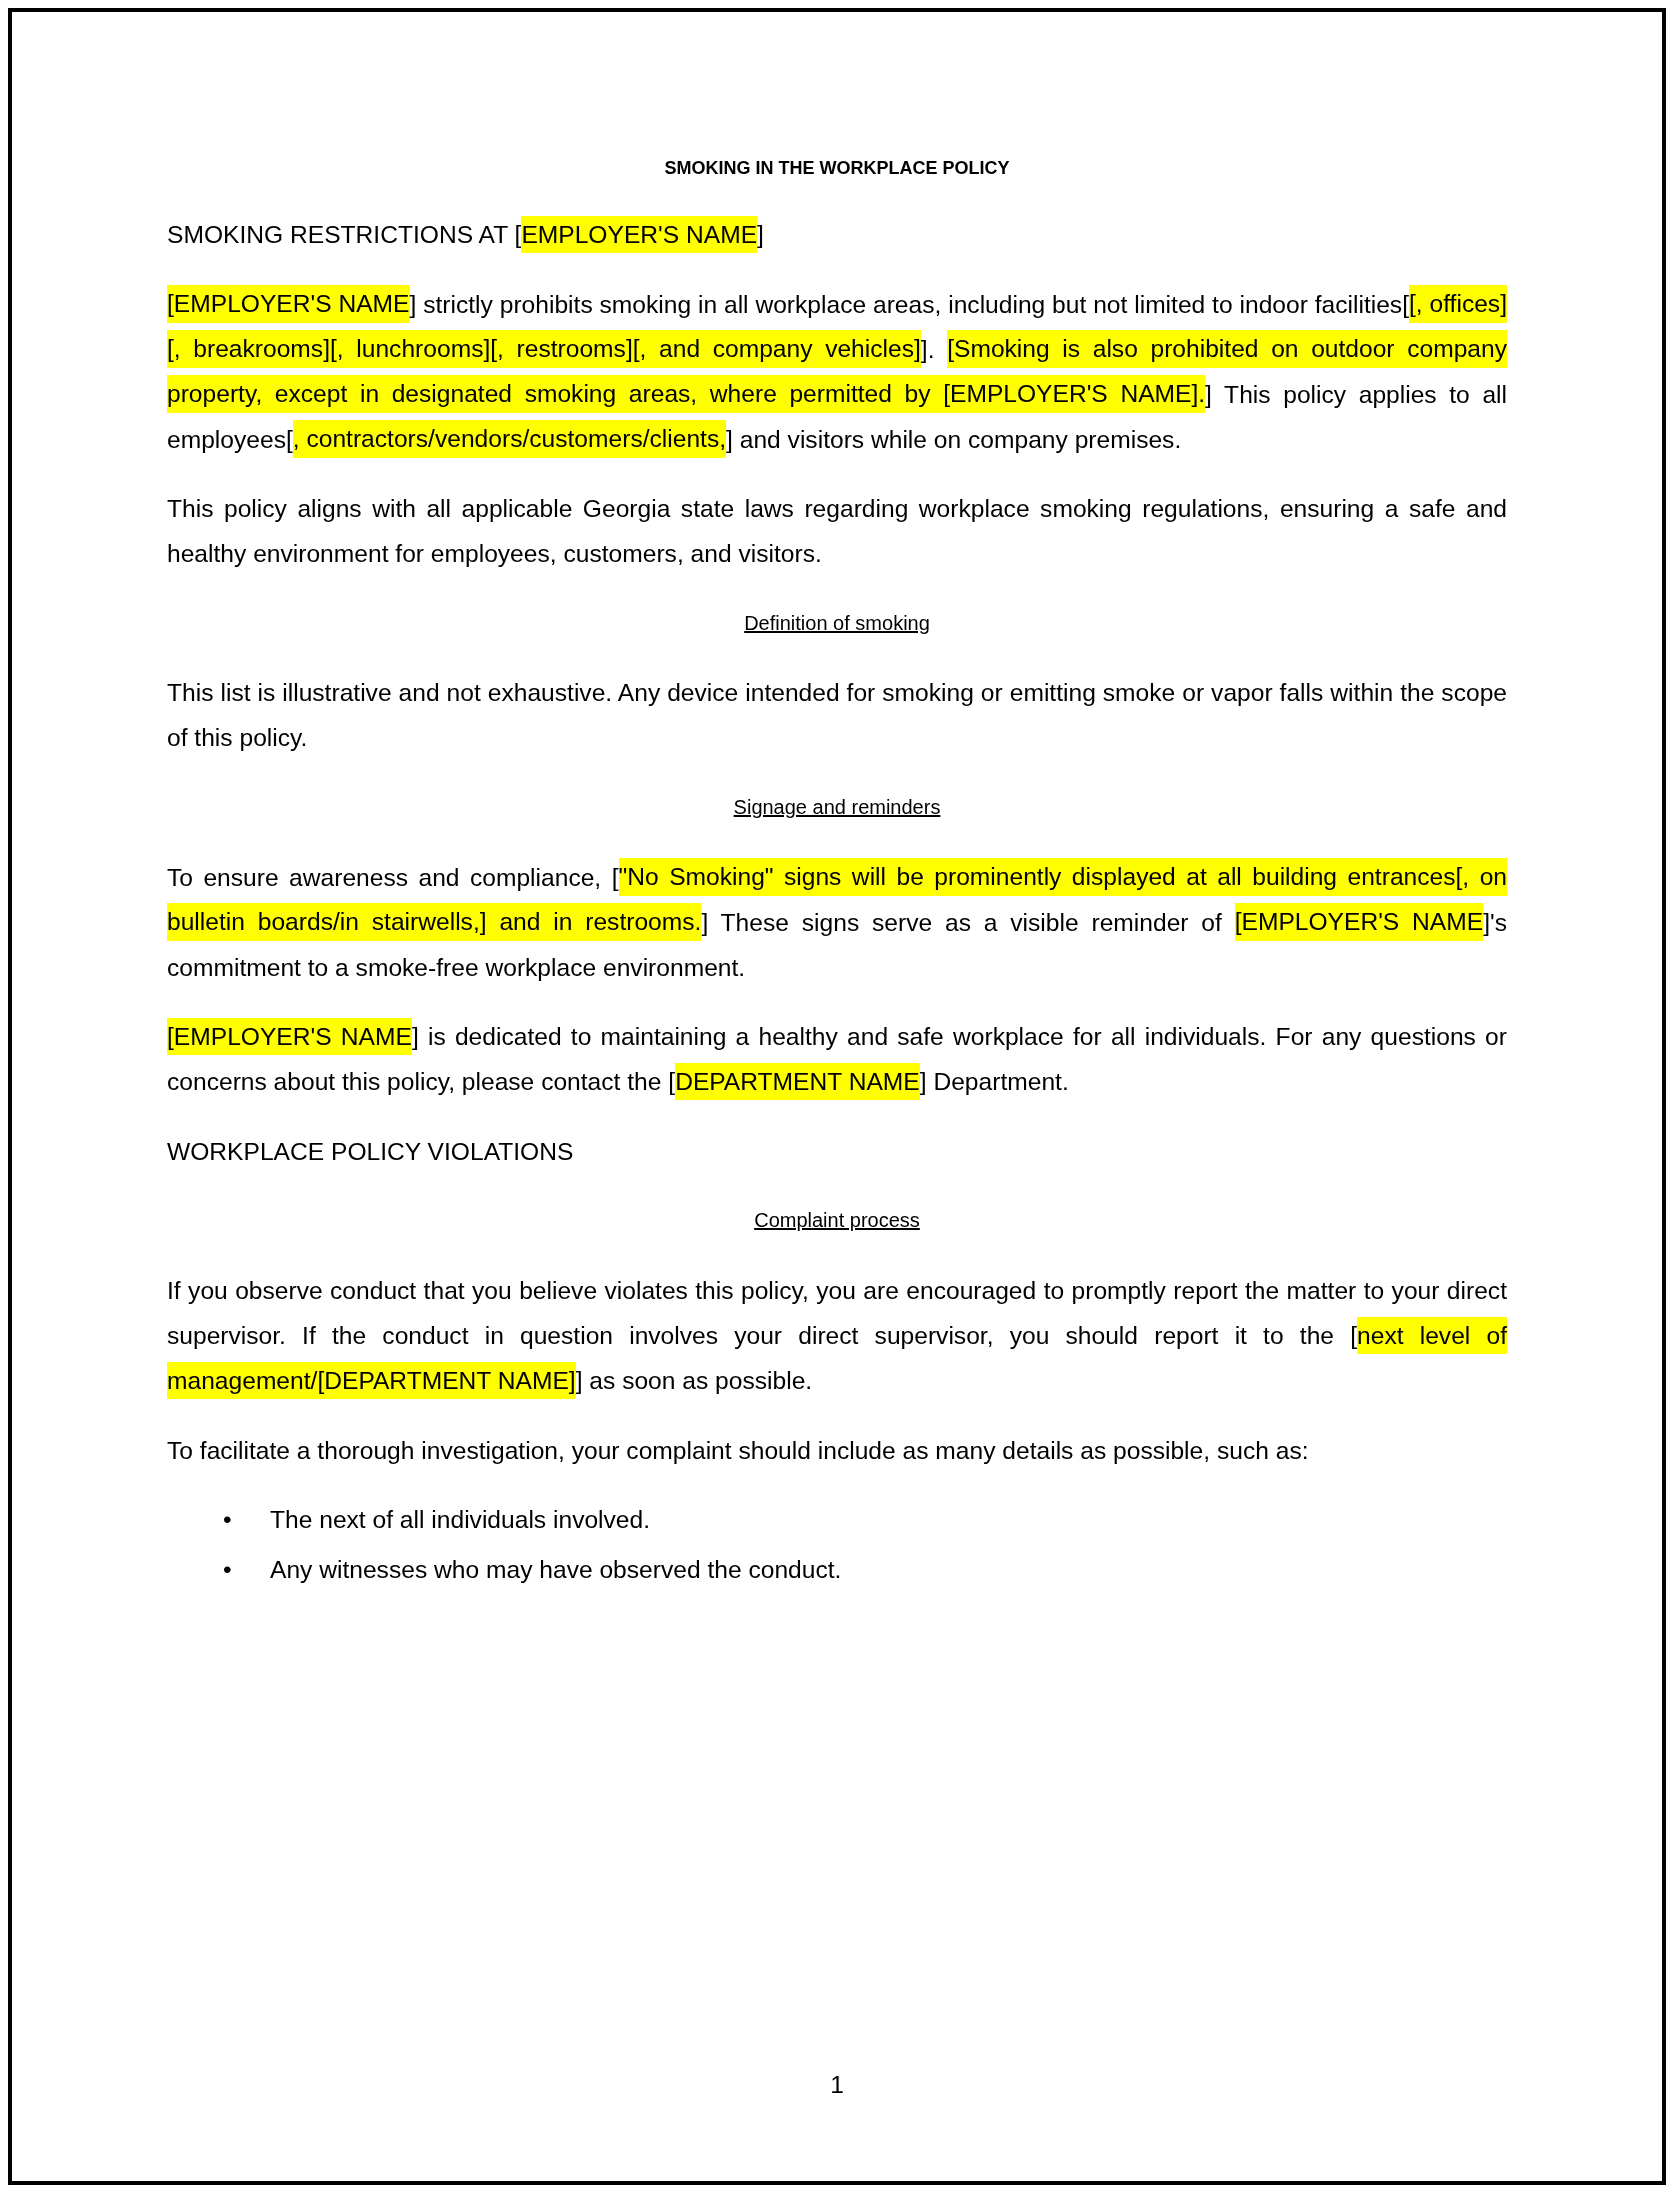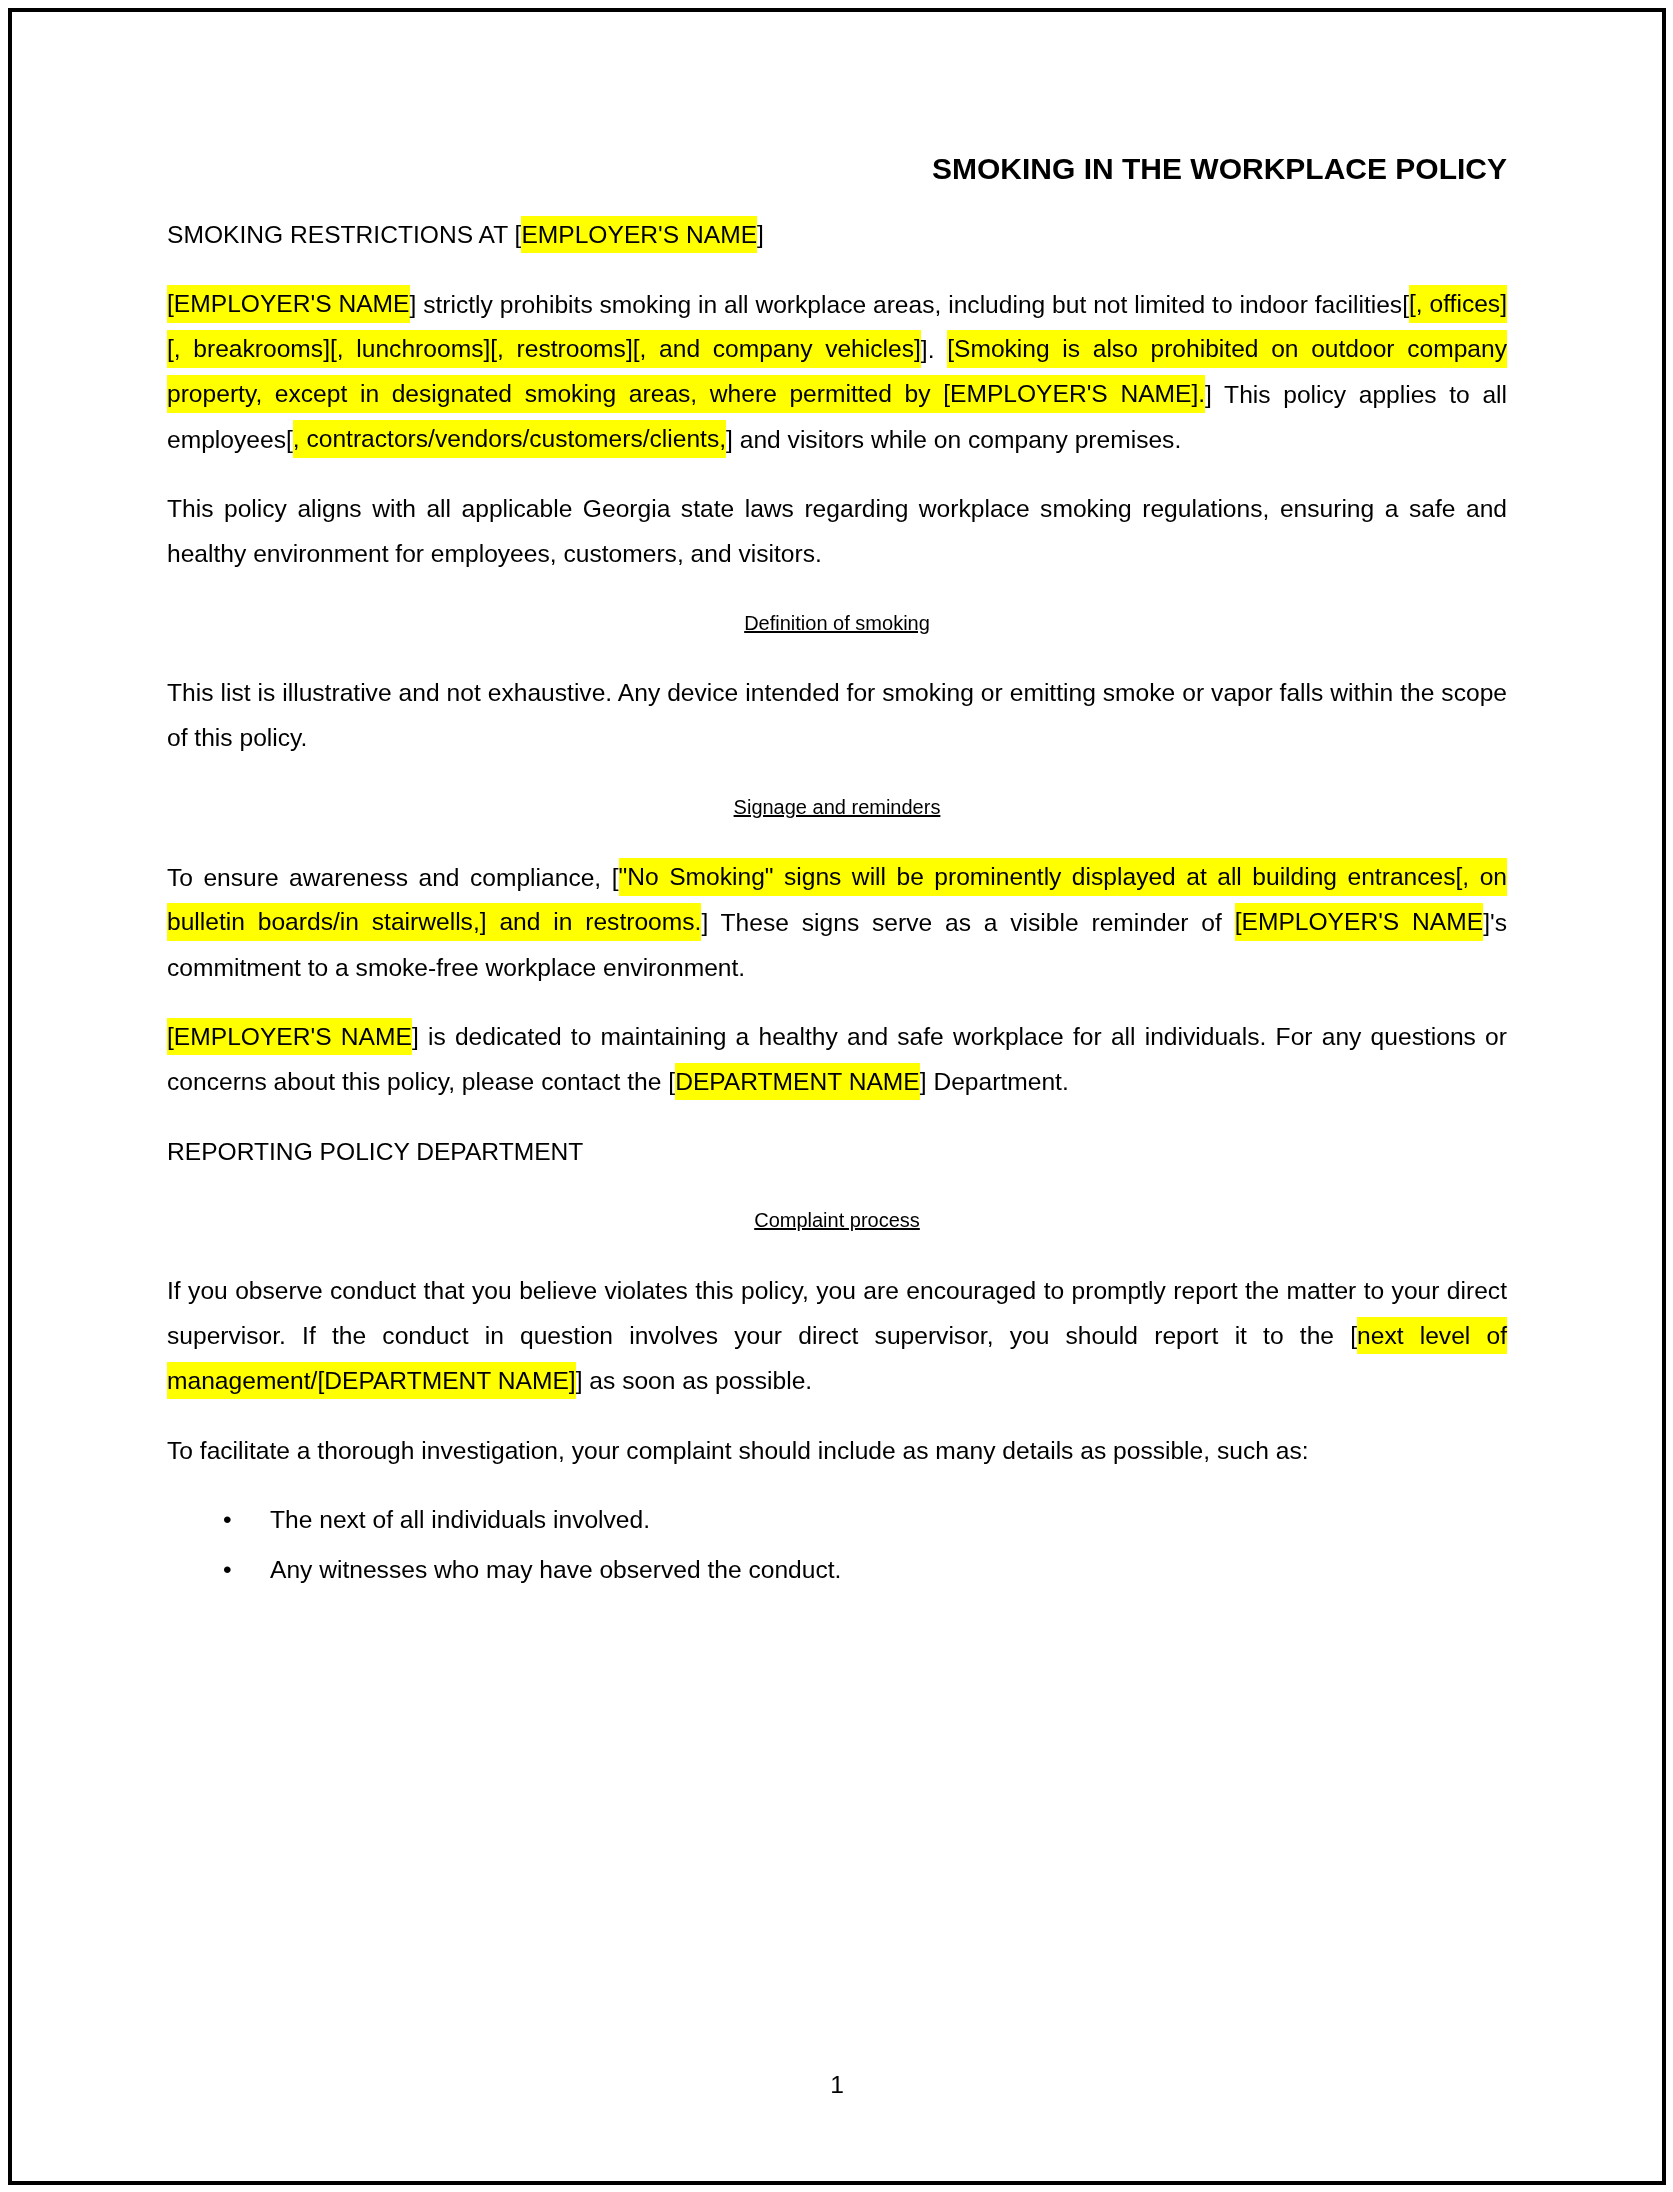--- a/index.html
+++ b/index.html
@@ -17,22 +17,22 @@
     border: 4.4px solid #000;
     background: #fff;
   }
   .content {
     position: absolute;
     top: 0; left: 0; right: 0; bottom: 0;
     padding: 146px 167px 0 167px;
     box-sizing: border-box;
   }
   .doc-title {
-    font-size: 30px; font-weight: bold;
-    text-align: right;
+    font-size: 18px; font-weight: bold;
+    text-align: center;
     line-height: 45px;
     margin: 0 0 21px 0;
   }
   .h-bold {
     font-size: 24.6px; font-weight: normal;
     line-height: 45px;
     margin: 0 0 24.6px 0;
     text-align: left;
   }
   .h-underline {
@@ -99,21 +99,21 @@
 
 
   <p class="body-par"><span>This list is illustrative and not exhaustive. Any device intended for smoking or emitting smoke or vapor falls within the scope of this policy.</span></p>
 
   <div class="h-underline">Signage and reminders</div>
 
   <p class="body-par"><span>To ensure awareness and compliance, [</span><span class="hl">"No Smoking" signs will be prominently displayed at all building entrances[, on bulletin boards/in stairwells,] and in restrooms.</span><span>] These signs serve as a visible reminder of </span><span class="hl">[EMPLOYER'S NAME</span><span>]'s commitment to a smoke-free workplace environment.</span></p>
 
   <p class="body-par"><span class="hl">[EMPLOYER'S NAME</span><span>] is dedicated to maintaining a healthy and safe workplace for all individuals. For any questions or concerns about this policy, please contact the [</span><span class="hl">DEPARTMENT NAME</span><span>] Department.</span></p>
 
-  <div class="h-bold">REPORTING POLICY DEPARTMENT</div>
+  <div class="h-bold">WORKPLACE POLICY VIOLATIONS</div>
 
   <div class="h-underline">Complaint process</div>
 
   <p class="body-par"><span>If you observe conduct that you believe violates this policy, you are encouraged to promptly report the matter to your direct supervisor. If the conduct in question involves your direct supervisor, you should report it to the [</span><span class="hl">next level of management/[DEPARTMENT NAME]</span><span>] as soon as possible.</span></p>
 
   <p class="body-par"><span>To facilitate a thorough investigation, your complaint should include as many details as possible, such as:</span></p>
 
   <ul class="bullet-list">
     <li><span>The next of all individuals involved.</span></li>
     <li><span>Any witnesses who may have observed the conduct.</span></li>

